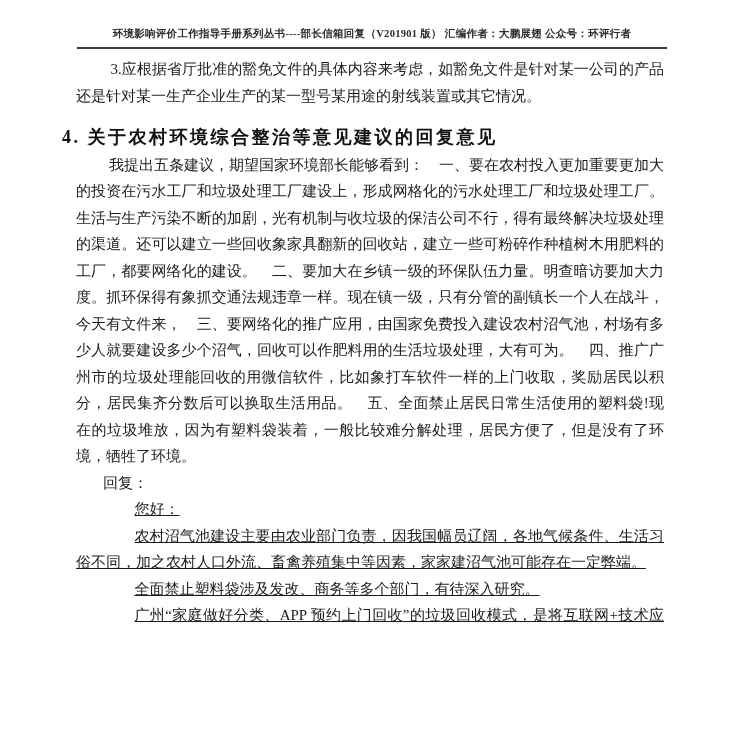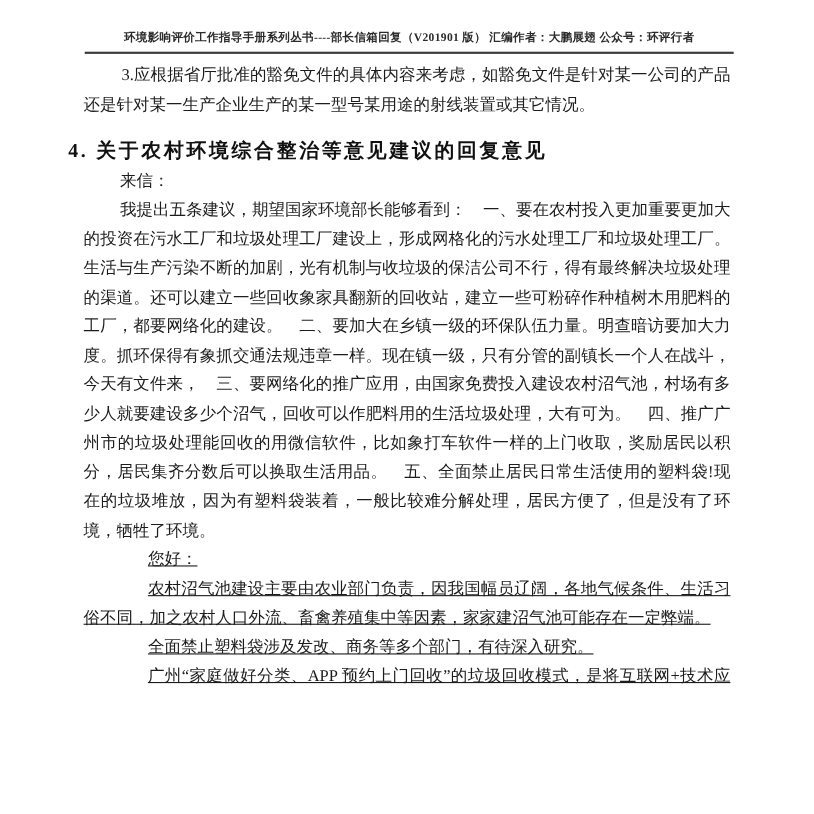--- a/index.html
+++ b/index.html
@@ -90,22 +90,22 @@
 
 <div class="page">
 
   <div class="header">
     <span>环境影响评价工作指导手册系列丛书----部长信箱回复（V201901 版） 汇编作者：大鹏展翅 公众号：环评行者</span>
   </div>
 
   <div class="content">
     <p class="intro">3.应根据省厅批准的豁免文件的具体内容来考虑，如豁免文件是针对某一公司的产品还是针对某一生产企业生产的某一型号某用途的射线装置或其它情况。</p>
     <div class="heading">4. 关于农村环境综合整治等意见建议的回复意见</div>
-    <p class="label-letter">来信：</p>
     <p class="letter-body">我提出五条建议，期望国家环境部长能够看到：　一、要在农村投入更加重要更加大的投资在污水工厂和垃圾处理工厂建设上，形成网格化的污水处理工厂和垃圾处理工厂。生活与生产污染不断的加剧，光有机制与收垃圾的保洁公司不行，得有最终解决垃圾处理的渠道。还可以建立一些回收象家具翻新的回收站，建立一些可粉碎作种植树木用肥料的工厂，都要网络化的建设。　二、要加大在乡镇一级的环保队伍力量。明查暗访要加大力度。抓环保得有象抓交通法规违章一样。现在镇一级，只有分管的副镇长一个人在战斗，今天有文件来，　三、要网络化的推广应用，由国家免费投入建设农村沼气池，村场有多少人就要建设多少个沼气，回收可以作肥料用的生活垃圾处理，大有可为。　四、推广广州市的垃圾处理能回收的用微信软件，比如象打车软件一样的上门收取，奖励居民以积分，居民集齐分数后可以换取生活用品。　五、全面禁止居民日常生活使用的塑料袋!现在的垃圾堆放，因为有塑料袋装着，一般比较难分解处理，居民方便了，但是没有了环境，牺牲了环境。</p>
+    <p class="label-reply">回复：</p>
     <p class="reply-p">您好：</p>
     <p class="reply-p">农村沼气池建设主要由农业部门负责，因我国幅员辽阔，各地气候条件、生活习俗不同，加之农村人口外流、畜禽养殖集中等因素，家家建沼气池可能存在一定弊端。</p>
     <p class="reply-p">全面禁止塑料袋涉及发改、商务等多个部门，有待深入研究。</p>
     <p class="reply-p">广州“家庭做好分类、APP 预约上门回收”的垃圾回收模式，是将互联网+技术应用于环境保护工作的有益探索，值得肯定，我们将持续关注。</p>
 
   </div>
 
   <div class="page-number">3</div>
 
   <div class="footer-left">

